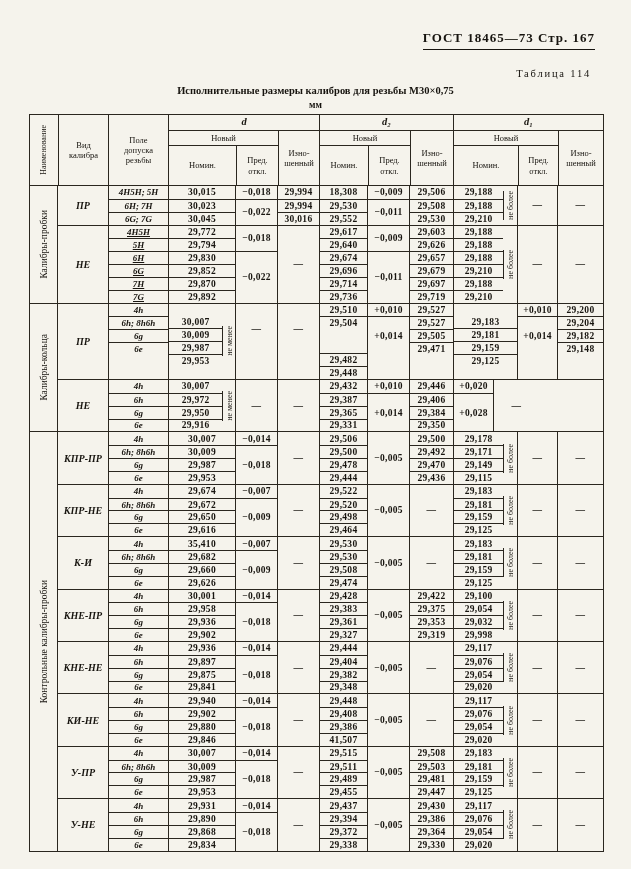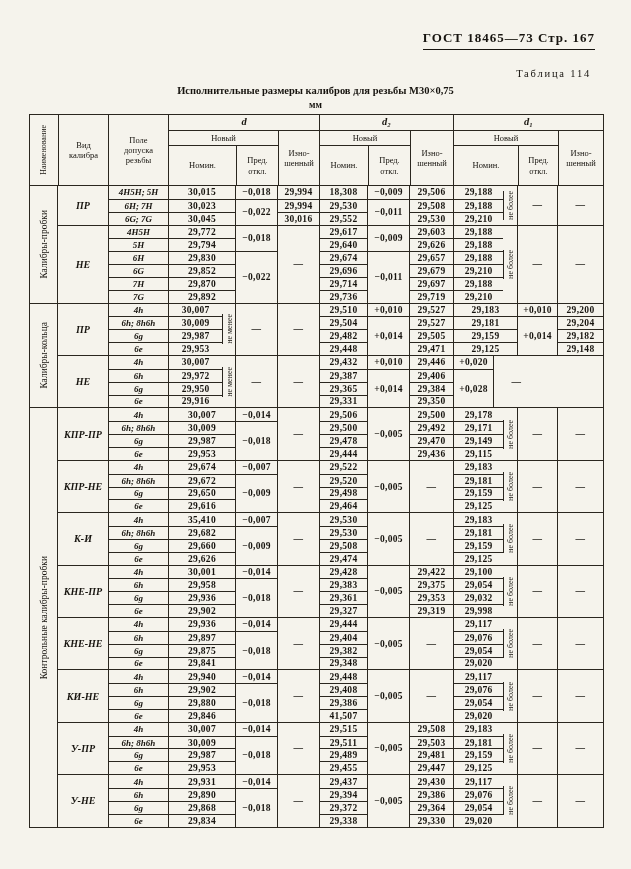--- a/index.html
+++ b/index.html
@@ -161,21 +161,21 @@
             </div>
             <div class="col bl" style="width: 40px;">
               <div class="cell num" style="height: 38.55px;">—</div>
             </div>
             <div class="col bl" style="width: 46px;">
               <div class="cell num" style="height: 38.55px;">—</div>
             </div>
           </div>
           <div class="sg bts">
             <div class="cell type" style="width: 50px;">НЕ</div>
-            <div class="col bl" style="width: 60px;">
+            <div class="col bl" style="width: 60px; text-decoration: underline;">
               <div class="cell tol" style="height: 12.85px;">4H5H</div>
               <div class="cell tol bt" style="height: 12.85px;">5H</div>
               <div class="cell tol bt" style="height: 12.85px;">6H</div>
               <div class="cell tol bt" style="height: 12.85px;">6G</div>
               <div class="cell tol bt" style="height: 12.85px;">7H</div>
               <div class="cell tol bt" style="height: 12.85px;">7G</div>
             </div>
             <div class="nomwrap bl" style="width: 67px;">
               <div class="col" style="width: 67px;">
                 <div class="cell num" style="height: 12.85px;">29,772</div>
@@ -261,21 +261,21 @@
             </div>
             <div class="col bl" style="width: 42px;">
               <div class="cell num" style="height: 51.4px;">—</div>
             </div>
             <div class="col bl" style="width: 42px;">
               <div class="cell num" style="height: 51.4px;">—</div>
             </div>
             <div class="col bl" style="width: 48px;">
               <div class="cell num" style="height: 12.85px;">29,510</div>
               <div class="cell num bt" style="height: 12.85px;">29,504</div>
-              <div class="cell num bt" style="height: 12.85px;">29,482</div>
+              <div class="cell num bt" style="height: 12.85px; margin-top: 24px;">29,482</div>
               <div class="cell num bt" style="height: 12.85px;">29,448</div>
             </div>
             <div class="col bl" style="width: 42px;">
               <div class="cell num" style="height: 12.85px;">+0,010</div>
               <div class="cell num bt" style="height: 38.55px;">+0,014</div>
             </div>
             <div class="col bl" style="width: 44px;">
               <div class="cell num" style="height: 12.85px;">29,527</div>
               <div class="cell num bt" style="height: 12.85px;">29,527</div>
               <div class="cell num bt" style="height: 12.85px;">29,505</div>

